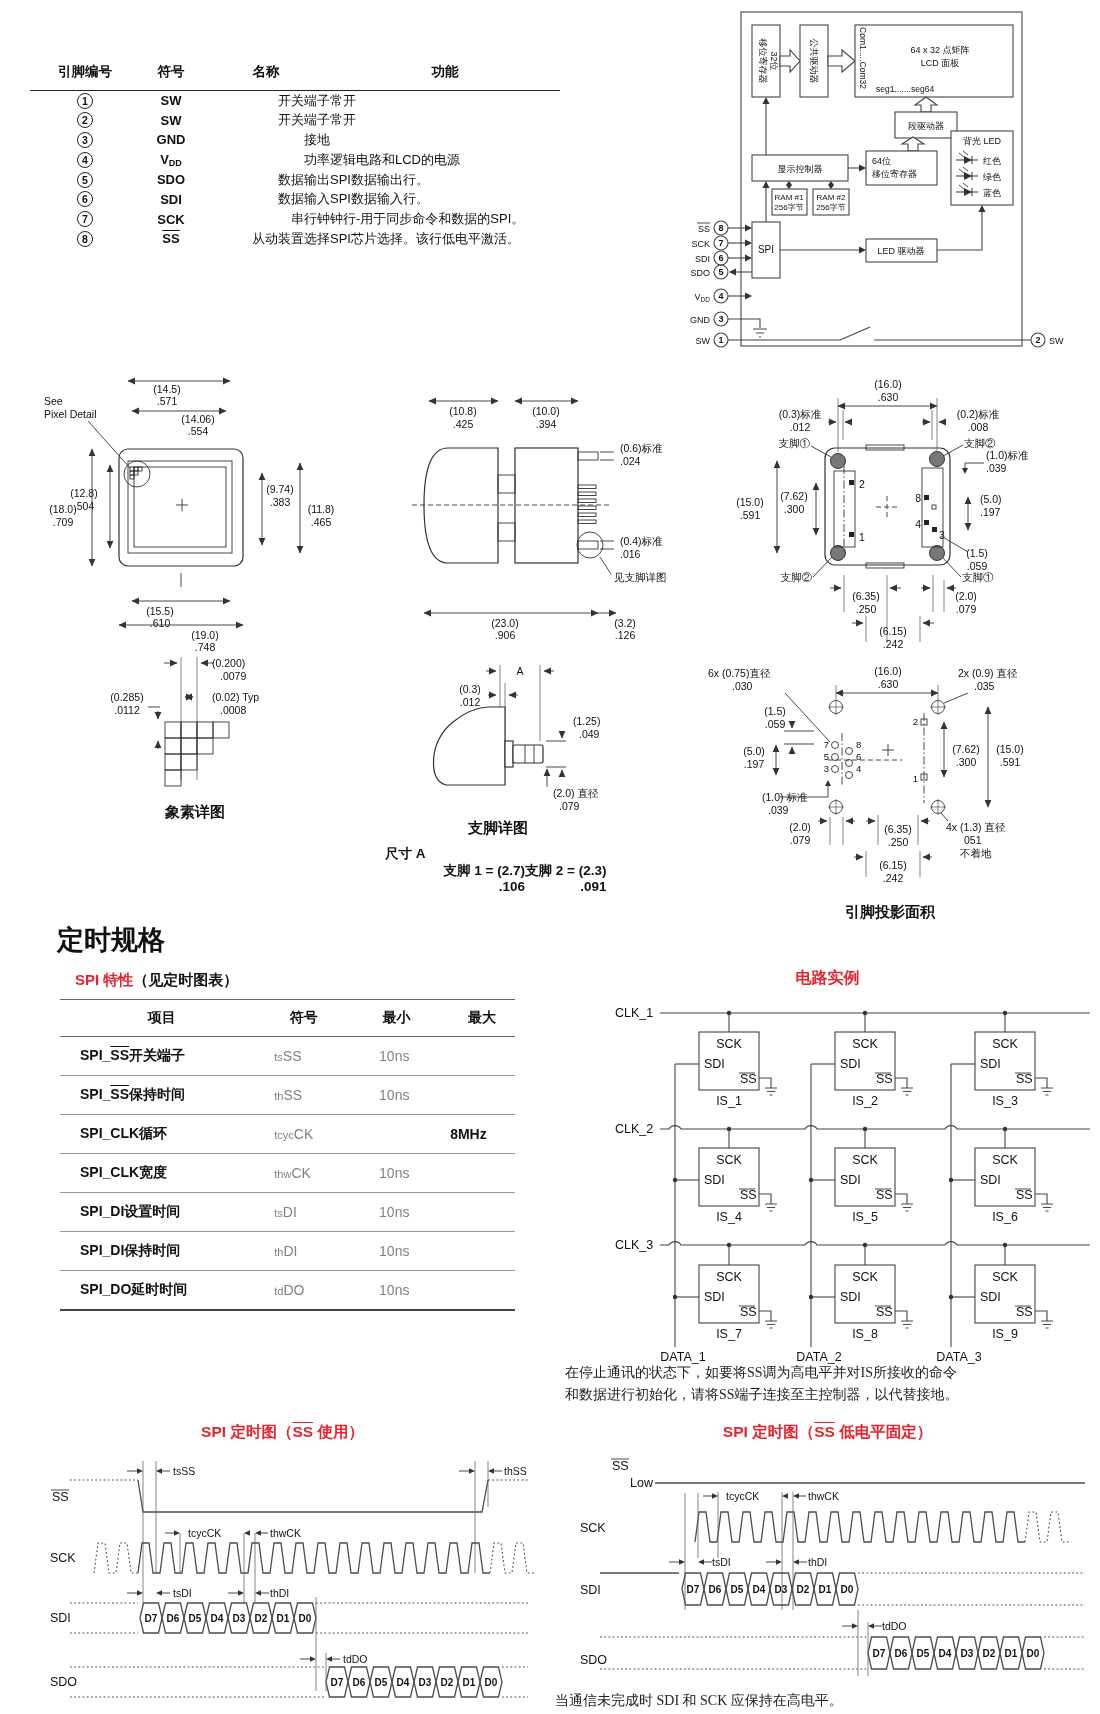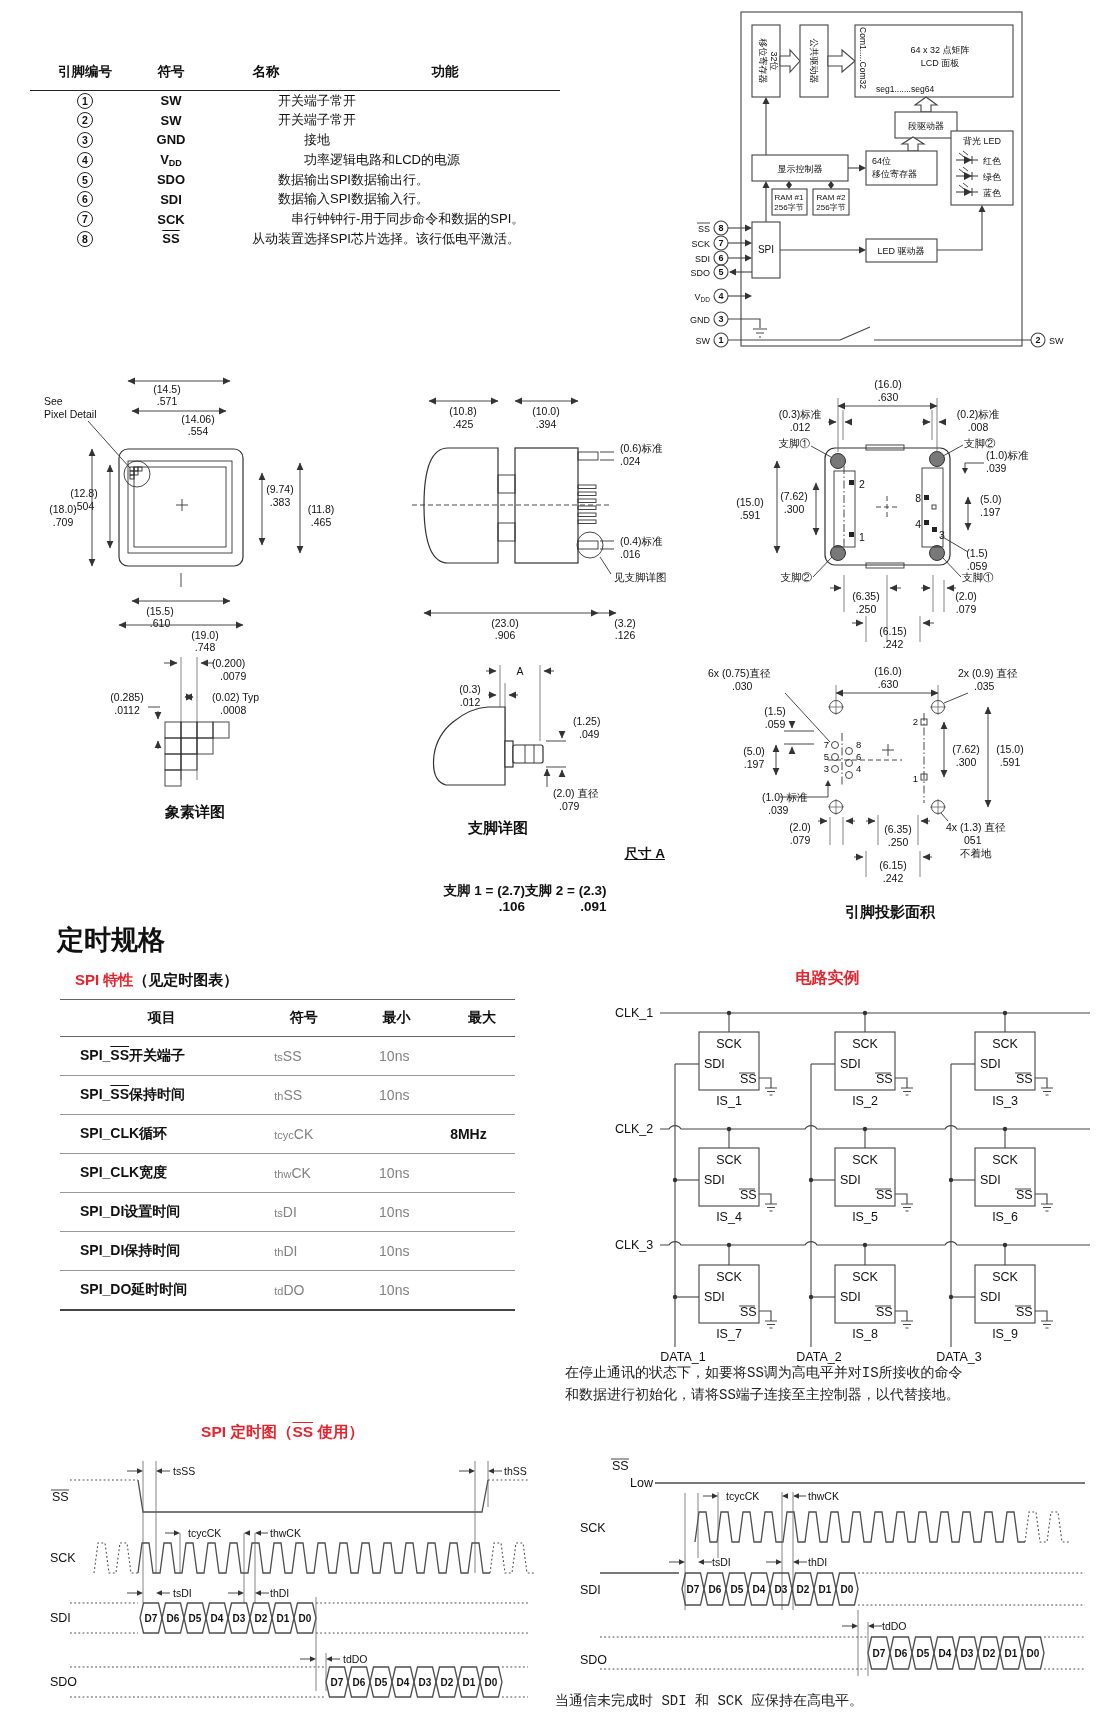--- a/index.html
+++ b/index.html
@@ -47,23 +47,23 @@
 #spec-table{border-collapse:collapse;width:455px;margin-left:15px;font-size:14px}
 #spec-table th{border-top:1.8px solid #666;border-bottom:1.8px solid #666;height:37px;font-weight:bold}
 #spec-table td{height:39px;border-bottom:1.6px solid #999}
 #spec-table tr.last td{border-bottom:2.6px solid #444}
 #spec-table .s1{padding-left:20px;font-weight:bold}
 #spec-table .s2{color:#828282;padding-left:11px}
 #spec-table .s2 .spre{font-size:11px}
 #spec-table .s3{color:#828282;padding-left:35px}
 #spec-table .s4{text-align:left;padding-right:4px;font-weight:bold}
 .rtitle{position:absolute;text-align:center;color:#e8232d;font-weight:bold;font-size:15.5px}
-.note{position:absolute;font-family:Liberation Mono, monospace;font-size:14px;color:#222;line-height:22px}
+.note{position:absolute;font-family:Liberation Serif, serif;font-size:14px;color:#222;line-height:22px}
 #dimA{position:absolute;left:385px;top:845px;width:280px;font-size:13.5px;font-weight:bold}
-#dimA .t{text-align:right;text-decoration:underline;margin-bottom:20px}
+#dimA .t{text-align:left;margin-bottom:0}
 #dimA .row{display:flex;justify-content:center}
 #dimA .cell{text-align:right;line-height:16px}
 </style>
 </head>
 <body>
 
 <div id="page">
 
 <svg width="0" height="0">
       <defs>
@@ -940,20 +940,23 @@
       <line x1="472" y1="252" x2="498" y2="252" class="wvd"></line>
       <line x1="286" y1="152" x2="286" y2="246" class="vln"></line>
       <line x1="296" y1="208" x2="296" y2="246" class="vln"></line>
       <line x1="270" y1="214" x2="284" y2="214" class="thin"></line>
       <polygon points="286,214 280,211.2 280,216.8" class="ah"></polygon>
       <line x1="298" y1="214" x2="310" y2="214" class="thin"></line>
       <polygon points="296,214 302,211.2 302,216.8" class="ah"></polygon>
       <text x="313" y="218" class="prm">tdDO</text>
     </svg>
 
+<div class="rtitle" id="tdr-title" style="left:555px;top:1422px;width:545px">
+  <span>SPI 定时图（</span><span class="ovl">SS</span><span> 低电平固定）</span>
+</div>
 <svg id="tdr" style="left:560px;top:1448px" width="540" height="266" viewBox="0 0 540 266">
       <text x="52" y="22" class="sig">SS</text>
       <line x1="51" y1="11" x2="69" y2="11" class="thin"></line>
       <text x="70" y="39" class="sig">Low</text>
       <line x1="95" y1="35" x2="525" y2="35" class="wv"></line>
       <text x="20" y="84" class="sig">SCK</text>
       <path d="M135,94L139,64L146,64L150,94L157,94L161,64L168,64L172,94L179,94L183,64L190,64L194,94L201,94L205,64L212,64L216,94L223,94L227,64L234,64L238,94L245,94L249,64L256,64L260,94L267,94L271,64L278,64L282,94L289,94L293,64L300,64L304,94L311,94L315,64L322,64L326,94L333,94L337,64L344,64L348,94L355,94L359,64L366,64L370,94L377,94L381,64L388,64L392,94L399,94L403,64L410,64L414,94L421,94L425,64L432,64L436,94L443,94L447,64L454,64L458,94L465,94" class="wv"></path>
       <path d="M465,94L469,64L476,64L480,94L487,94L491,64L498,64L502,94L509,94" class="wvd"></path>
       <line x1="125" y1="45" x2="125" y2="162" class="vln"></line>
       <line x1="138" y1="45" x2="138" y2="110" class="vln"></line>

